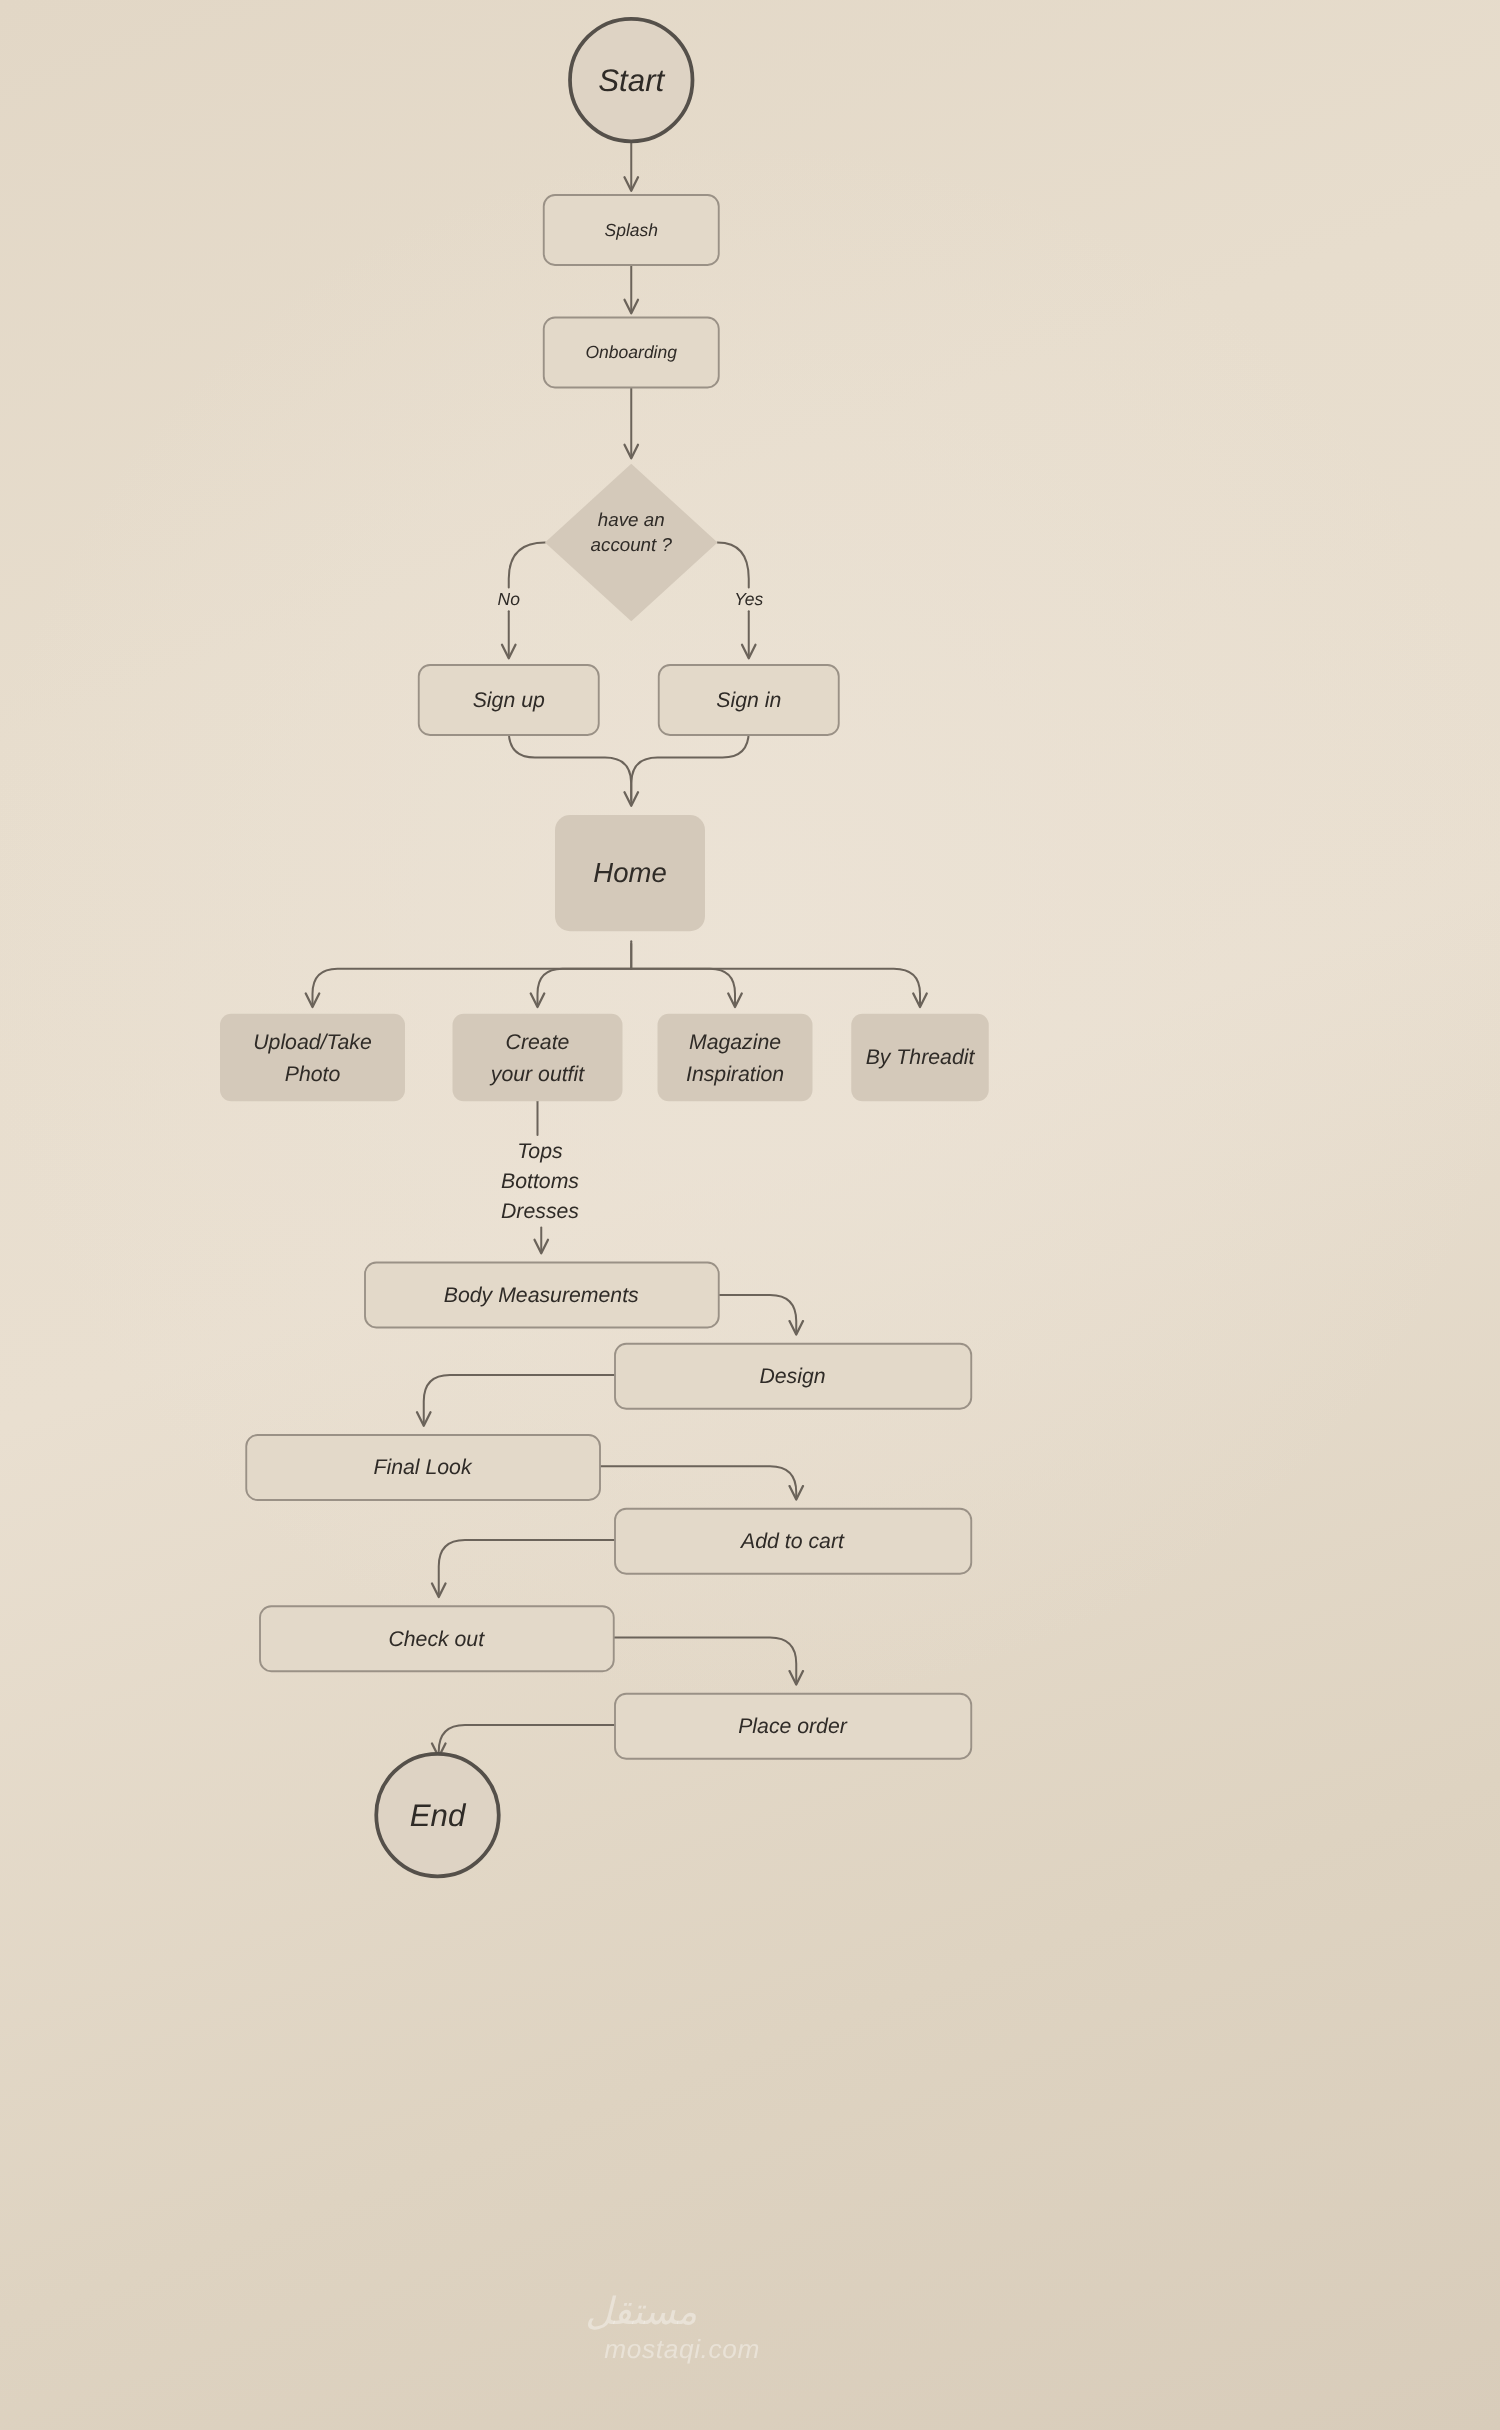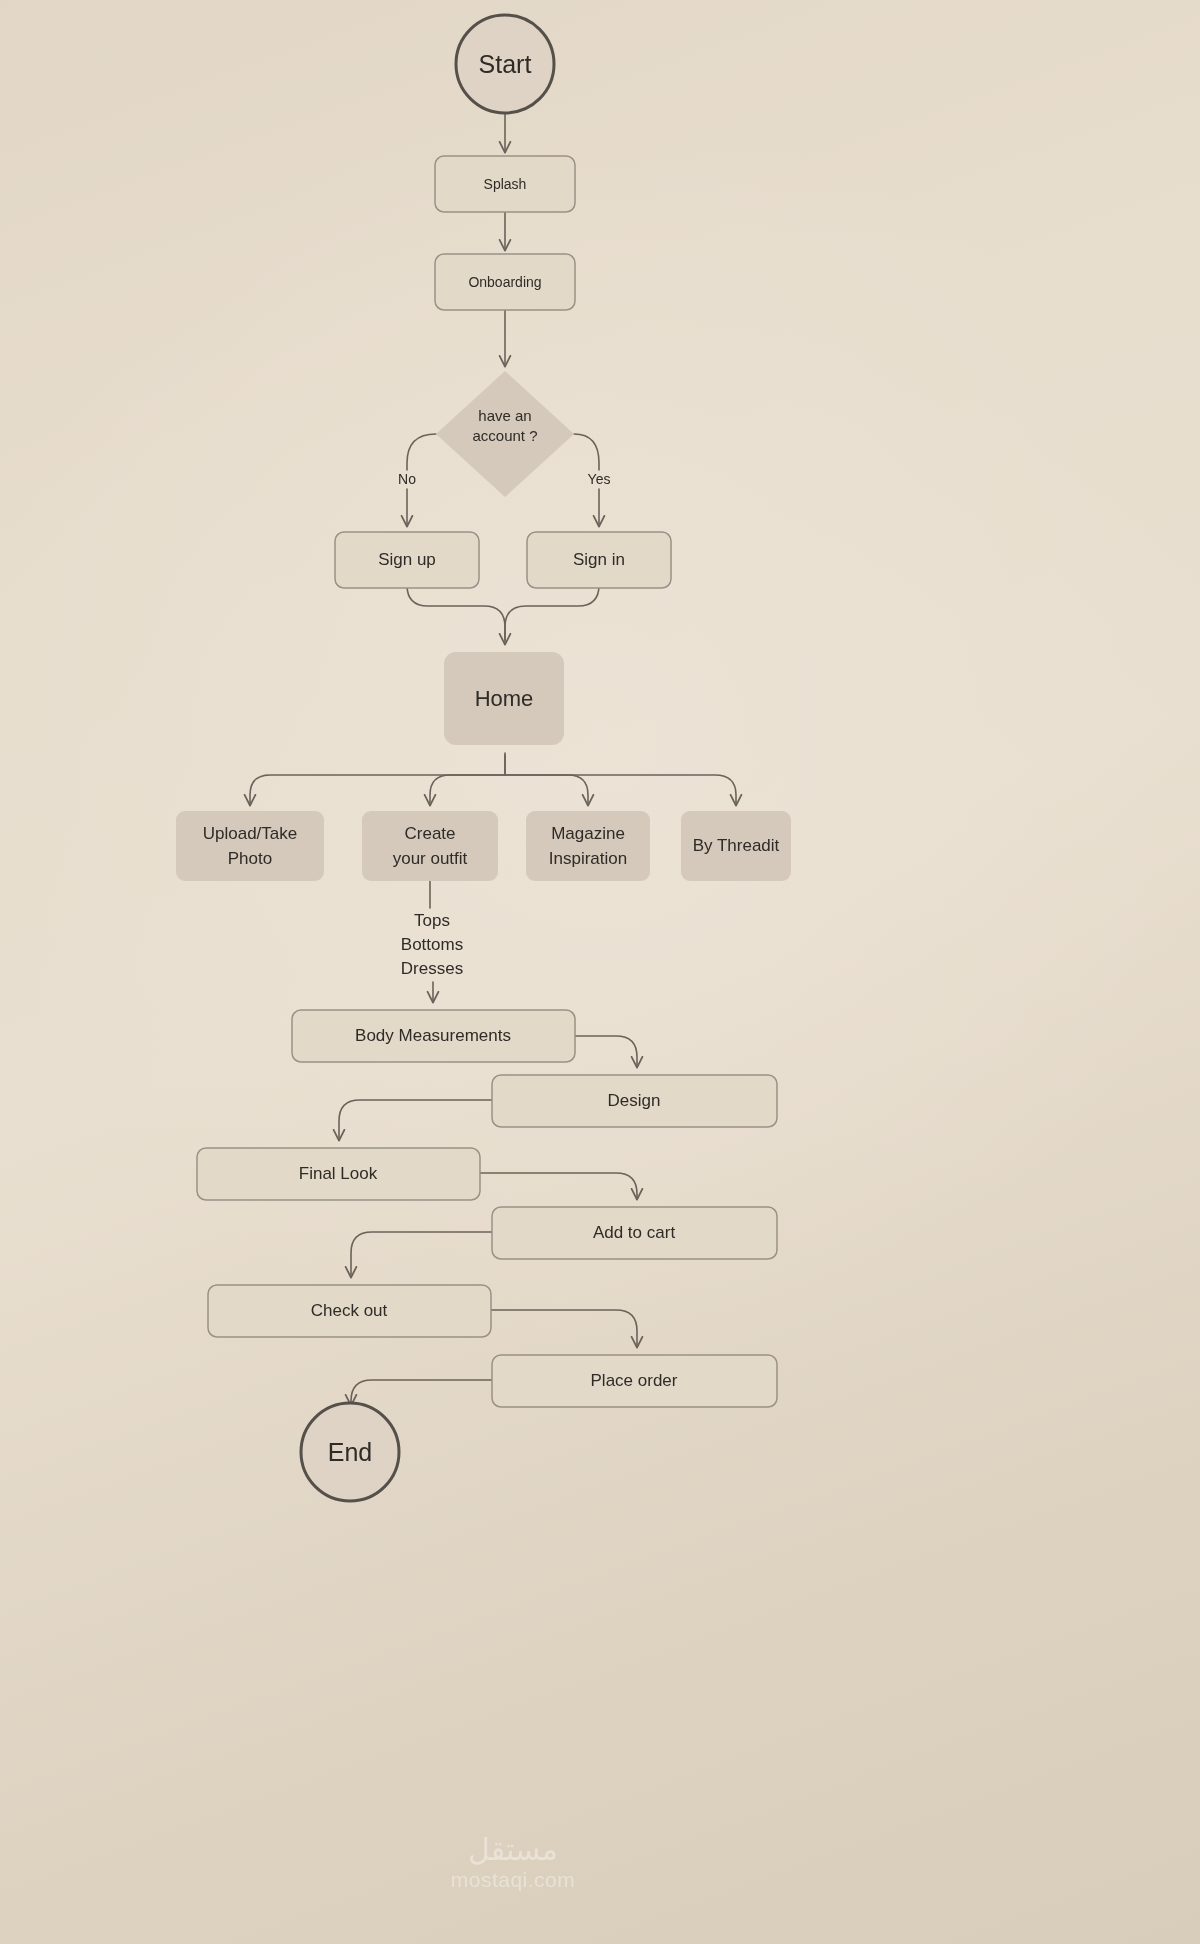--- a/index.html
+++ b/index.html
@@ -13,20 +13,21 @@
     height: 1944px;
     position: relative;
     font-family: "Liberation Sans", sans-serif;
     overflow: hidden;
   }
   #canvas-root {
     position: absolute;
     inset: 0;
     width: 1200px;
     height: 1944px;
+    font-style: italic;
   }
   #bg-gradient {
     position: absolute;
     inset: 0;
     background:
       radial-gradient(ellipse 900px 900px at 50% 38%, rgba(236,227,214,0.85) 0%, rgba(236,227,214,0.0) 70%),
       linear-gradient(160deg, #e2d7c6 0%, #e7ddcd 25%, #e9dfd0 48%, #ded3c1 78%, #d8ccba 100%);
   }
   svg#flow {
     position: absolute;
@@ -87,20 +88,21 @@
     font-size: 30px;
     font-family: "DejaVu Sans", sans-serif;
     line-height: 1.05;
     letter-spacing: 1px;
   }
   .wm-en {
     font-size: 21px;
     font-family: "Liberation Sans", sans-serif;
     letter-spacing: 0.5px;
     margin-top: 2px;
+    text-align: right;
   }
 </style>
 </head>
 <body>
 
 <div id="canvas-root">
   <div id="bg-gradient"></div>
 
   <svg id="flow" viewBox="0 0 1200 1944">
     <defs>

